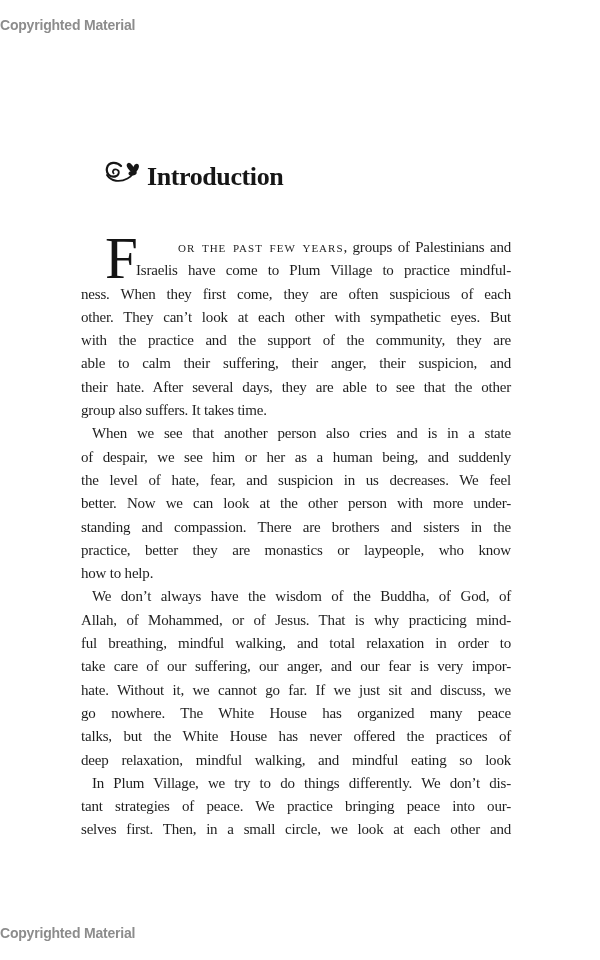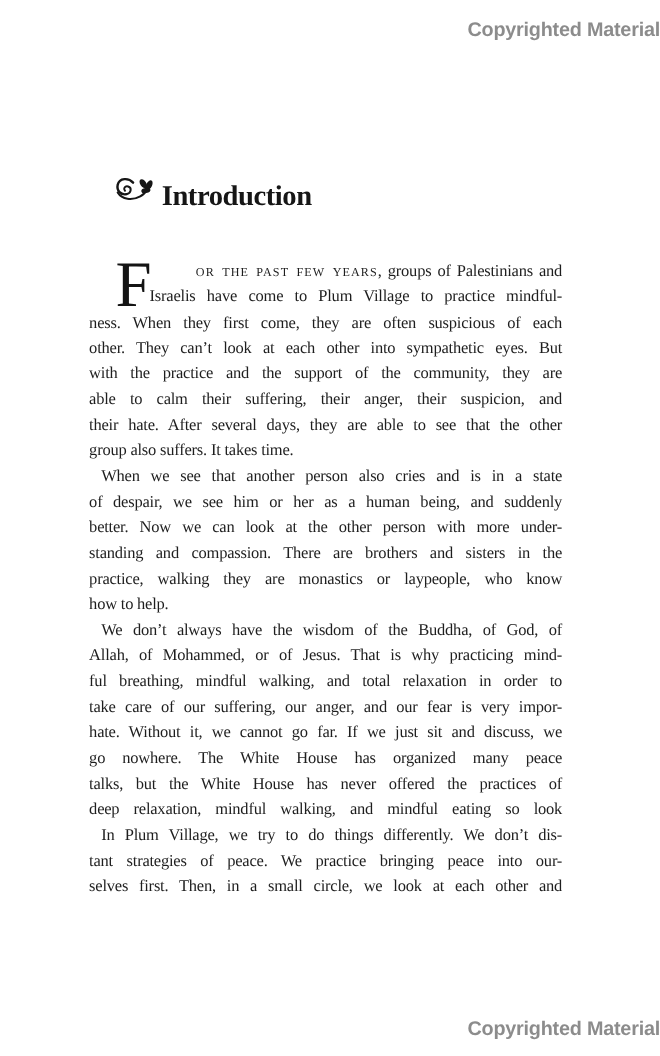--- a/index.html
+++ b/index.html
@@ -8,24 +8,24 @@
     width: 600px;
     height: 960px;
     background: #ffffff;
     overflow: hidden;
     font-family: "Liberation Serif", "DejaVu Serif", serif;
   }
   .copyright {
     position: absolute;
     left: 0;
     width: 600px;
-    text-align: right;
+    text-align: left;
     font-family: "Liberation Sans", "DejaVu Sans", sans-serif;
     font-weight: 700;
-    font-size: 18px;
+    font-size: 14px;
     letter-spacing: -0.2px;
     color: #8c8c8c;
   }
   .copyright.top { top: 17px; }
   .copyright.bottom { top: 925px; }
 
   .chapter-heading {
     position: absolute;
     left: 105px;
     top: 160px;
@@ -101,32 +101,33 @@
     </span>
     <span class="chapter-title">Introduction</span>
   </div>
 
   <div class="body-text">
       <div class="para has-dropcap">
         <span class="dropcap">F</span>
         <div class="line dc-ind"><span class="sc">or the past few years</span>, groups of Palestinians and</div>
         <div class="line dc-ind">Israelis have come to Plum Village to practice mindful-</div>
         <div class="line">ness. When they first come, they are often suspicious of each</div>
-        <div class="line">other. They can’t look at each other into sympathetic eyes. But</div>
+        <div class="line">other. They can’t look at each other with sympathetic eyes. But</div>
         <div class="line">with the practice and the support of the community, they are</div>
         <div class="line">able to calm their suffering, their anger, their suspicion, and</div>
         <div class="line">their hate. After several days, they are able to see that the other</div>
         <div class="line rag">group also suffers. It takes time.</div>
       </div>
       <div class="para">
         <div class="line ind">When we see that another person also cries and is in a state</div>
         <div class="line">of despair, we see him or her as a human being, and suddenly</div>
+        <div class="line">the level of hate, fear, and suspicion in us decreases. We feel</div>
         <div class="line">better. Now we can look at the other person with more under-</div>
         <div class="line">standing and compassion. There are brothers and sisters in the</div>
-        <div class="line">practice, walking they are monastics or laypeople, who know</div>
+        <div class="line">practice, better they are monastics or laypeople, who know</div>
         <div class="line rag">how to help.</div>
       </div>
       <div class="para">
         <div class="line ind">We don’t always have the wisdom of the Buddha, of God, of</div>
         <div class="line">Allah, of Mohammed, or of Jesus. That is why practicing mind-</div>
         <div class="line">ful breathing, mindful walking, and total relaxation in order to</div>
         <div class="line">take care of our suffering, our anger, and our fear is very impor-</div>
         <div class="line">hate. Without it, we cannot go far. If we just sit and discuss, we</div>
         <div class="line">go nowhere. The White House has organized many peace</div>
         <div class="line">talks, but the White House has never offered the practices of</div>

